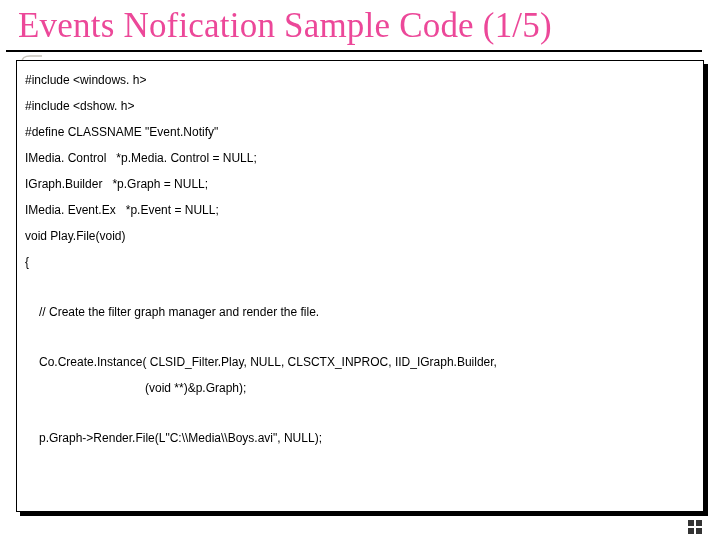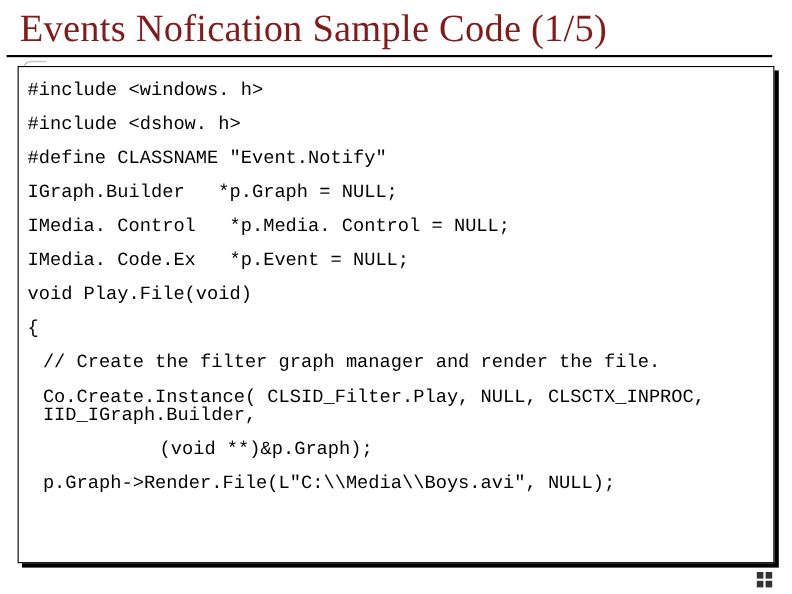--- a/index.html
+++ b/index.html
@@ -1,27 +1,27 @@
 <!DOCTYPE html>
 <html><head>
 <meta charset="utf-8">
 <style>
   * { margin: 0; padding: 0; box-sizing: border-box; }
   html, body { width: 720px; height: 540px; overflow: hidden; background: #fff; font-family: Arial, Helvetica, sans-serif; }
   .slide { position: relative; width: 720px; height: 540px; background: #fff; }
   .title-wrap { position: relative; padding: 6px 18px 0 18px; }
-  .title { font-family: "Times New Roman", Times, serif; font-size: 35px; font-weight: 400; color: #7f1d1d; letter-spacing: 0.2px; }
+  .title { font-family: "Times New Roman", Times, serif; font-size: 35px; font-weight: 400; color: #ec4899; letter-spacing: 0.2px; }
   .rule { position: relative; margin: 4px 18px 0 6px; height: 2px; background: #000; }
   .brace { position: absolute; left: 20px; top: 54px; pointer-events: none; }
   .brace svg { display: block; }
   .code-outer { position: relative; margin: 8px 16px 0 16px; }
   .shadow { position: absolute; top: 4px; left: 4px; right: -4px; bottom: -4px; background: #000; }
   .code-box { position: relative; background: #fff; border: 1px solid #000; padding: 6px 8px 10px 8px; height: 452px; overflow: hidden; }
-  .line { font-size: 17px; color: #000; line-height: 1.0; padding: 7px 0; border-bottom: 0; white-space: pre; font-family: Liberation Mono, monospace; }
-  .indent1 { padding-left: 14px; }
+  .line { font-size: 12px; color: #000; line-height: 1.0; padding: 7px 0; border-bottom: 0; white-space: pre; font-family: Liberation Sans, sans-serif; }
+  .indent1 { padding-left: 14px; margin-top: 24px; }
   .indent2 { padding-left: 120px; }
   .cut { color: #000; }
   .deco-dot { position: absolute; right: 18px; bottom: 6px; width: 14px; height: 14px; }
   .deco-dot .sq { position: absolute; width: 6px; height: 6px; background: #333; }
 </style>
 </head>
 <body>
 
 <div class="slide">
 
@@ -36,23 +36,23 @@
       <path d="M2 8 Q 2 14 10 14" stroke="#c8c4bc" stroke-width="1.4" fill="none"></path>
     </svg>
   </div>
 
   <div class="code-outer">
     <div class="shadow"></div>
     <div class="code-box">
       <div class="line">#include &lt;windows. h&gt;</div>
       <div class="line">#include &lt;dshow. h&gt;</div>
       <div class="line">#define CLASSNAME "Event.Notify"</div>
+      <div class="line">IMedia. Control   *p.Media. Control = NULL;</div>
       <div class="line">IGraph.Builder   *p.Graph = NULL;</div>
-      <div class="line">IMedia. Control   *p.Media. Control = NULL;</div>
-      <div class="line">IMedia. Code.Ex   *p.Event = NULL;</div>
+      <div class="line">IMedia. Event.Ex   *p.Event = NULL;</div>
       <div class="line">void Play.File(void)</div>
       <div class="line">{</div>
       <div class="line indent1">// Create the filter graph manager and render the file.</div>
       <div class="line indent1" style="white-space:normal;">Co.Create.Instance(         CLSID_Filter.Play, NULL, CLSCTX_INPROC, IID_IGraph.Builder,</div>
       <div class="line indent2">(void **)&amp;p.Graph);</div>
       <div class="line indent1 cut">p.Graph-&gt;Render.File(L"C:\\Media\\Boys.avi", NULL);</div>
     </div>
   </div>
 
   <div class="deco-dot">

